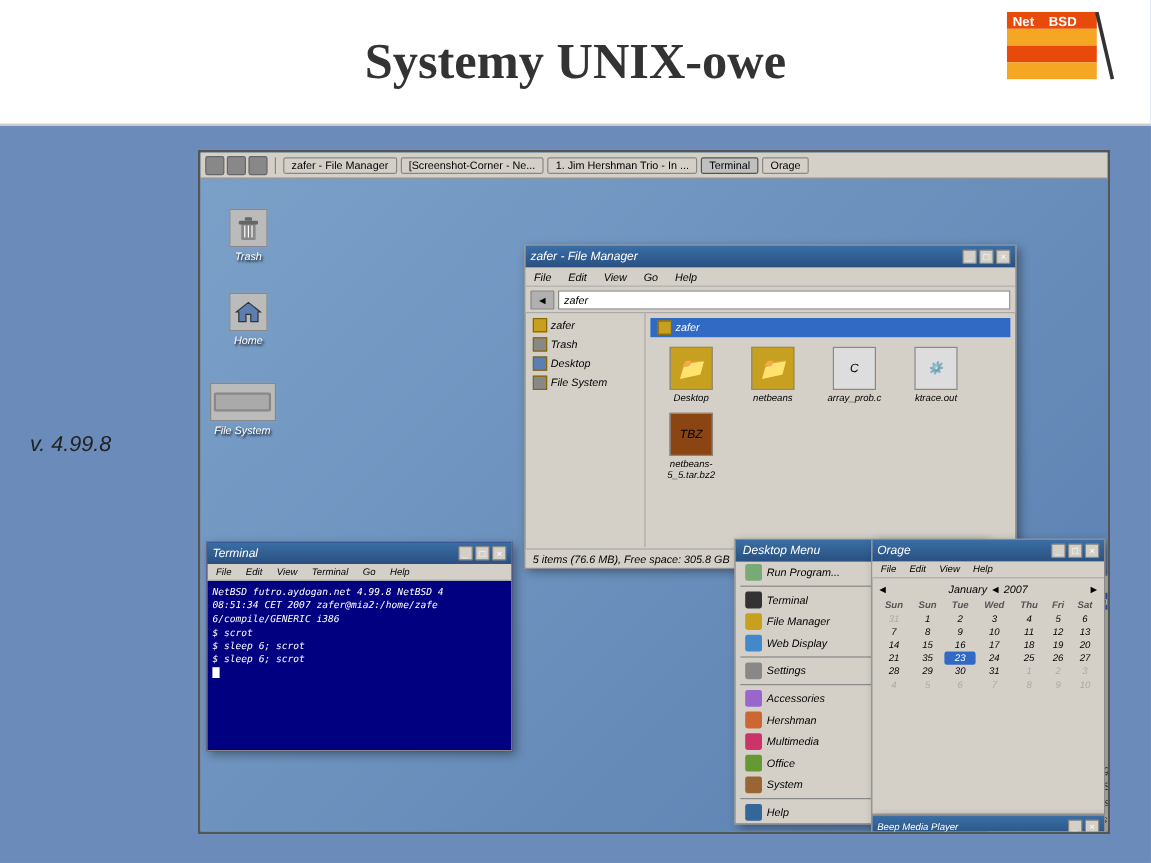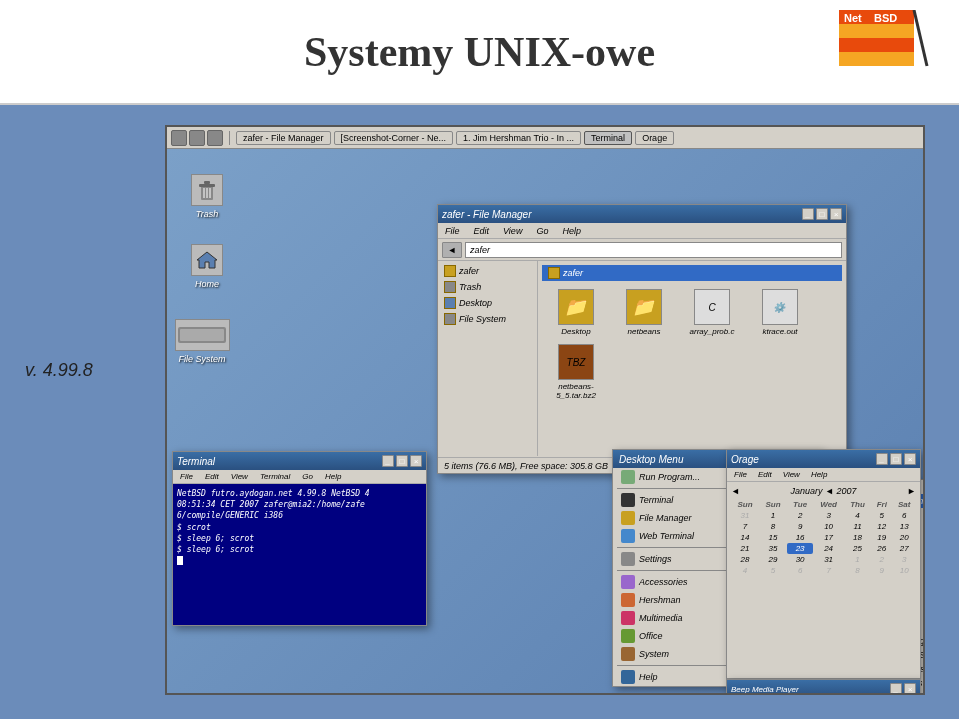--- a/index.html
+++ b/index.html
@@ -563,21 +563,21 @@
       <div class="menu-item">
         <div class="menu-item-icon" style="background:#333;"></div>
         <span>Terminal</span>
       </div>
       <div class="menu-item">
         <div class="menu-item-icon" style="background:#c8a020;"></div>
         <span>File Manager</span>
       </div>
       <div class="menu-item">
         <div class="menu-item-icon" style="background:#4488cc;"></div>
-        <span>Web Terminal</span>
+        <span>Web Display</span>
       </div>
       <div class="menu-separator"></div>
       <div class="menu-item">
         <div class="menu-item-icon" style="background:#888;"></div>
         <span>Settings</span>
         <span style="margin-left:auto;">▶</span>
       </div>
       <div class="menu-separator"></div>
       <div class="menu-item">
         <div class="menu-item-icon" style="background:#9966cc;"></div>

